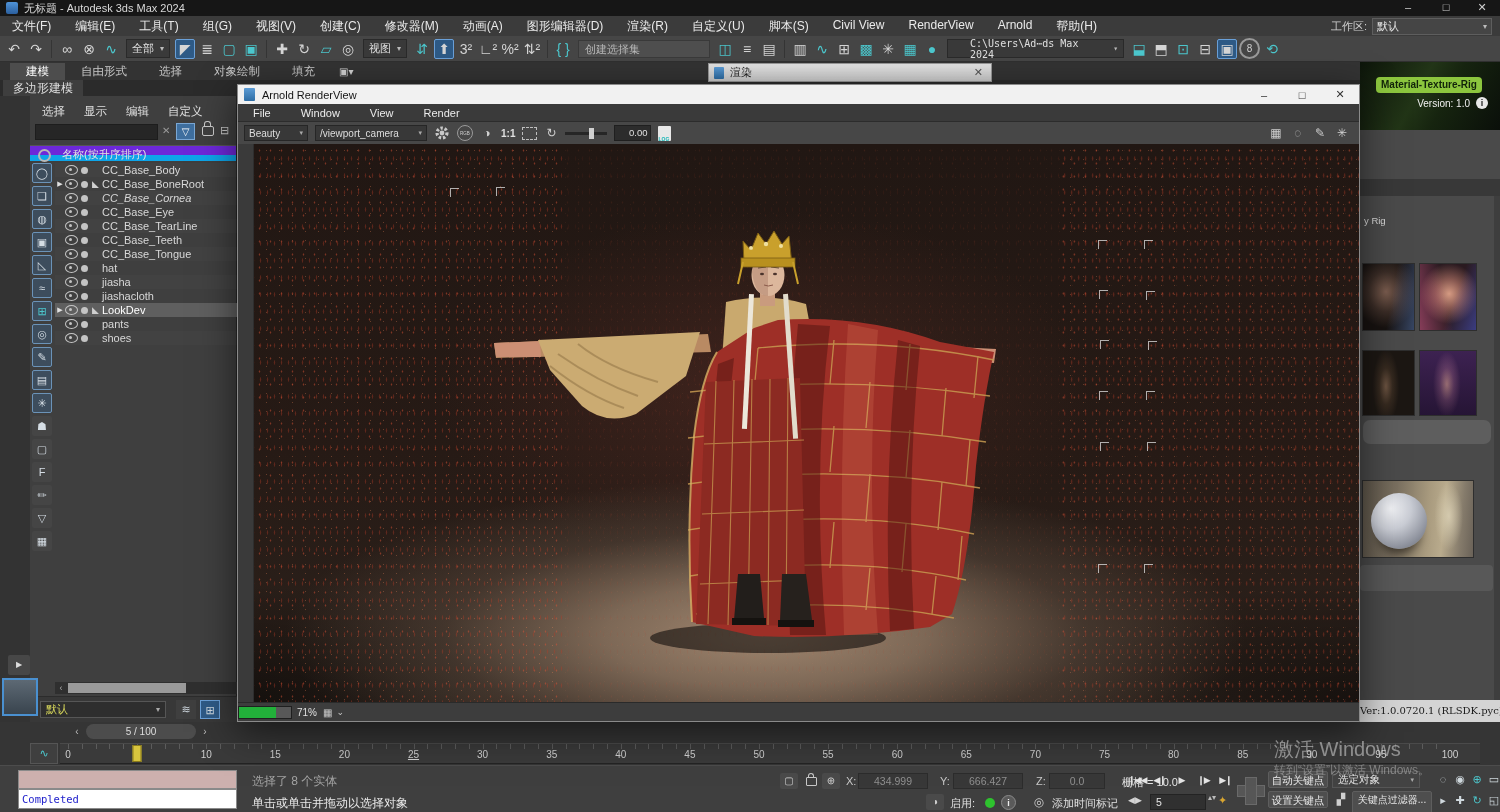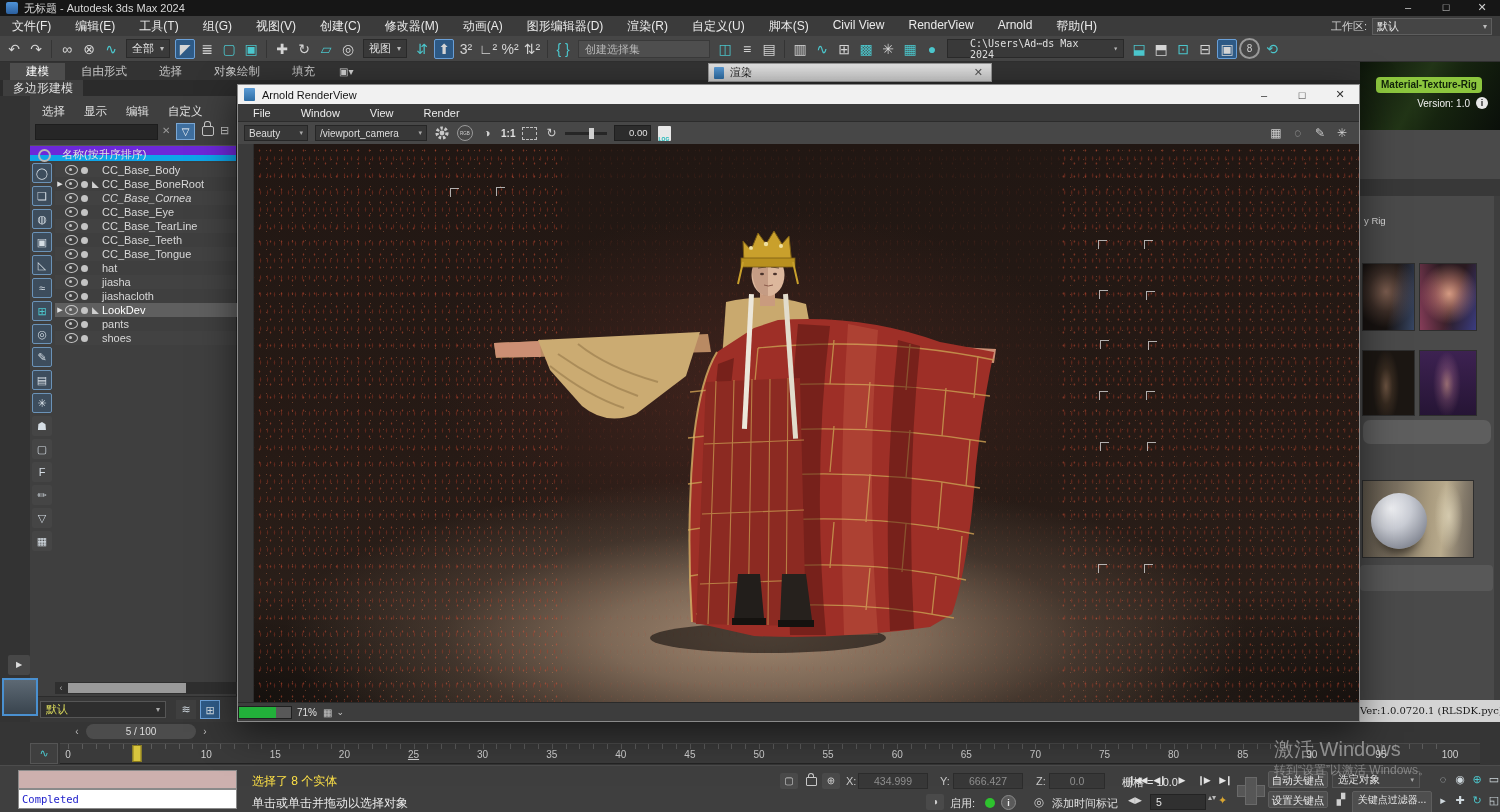--- a/index.html
+++ b/index.html
@@ -189,21 +189,21 @@
   #tl-inner::before{content:'';position:absolute;left:0;top:0;width:100%;height:5px;
       background:repeating-linear-gradient(90deg,#5c5c5c 0 1px,rgba(0,0,0,0) 1px 13.82px);}
   .tlb{position:absolute;top:5px;transform:translateX(-50%);font-size:10px;color:#cfcfcf;}
   #playhead{position:absolute;top:1px;width:9px;height:17px;background:#d8c53e;border:1px solid #8a7a1a;box-sizing:border-box;transform:translateX(-50%);}
 
   
   #statusbar{left:0;top:765px;width:1500px;height:47px;background:#3f3f3f;border-top:1px solid #4c4c4c;box-sizing:border-box;}
   #lst-pink{position:absolute;left:18px;top:4px;width:219px;height:19px;background:#cdb0ae;border:1px solid #8a8a8a;box-sizing:border-box;}
   #lst-white{position:absolute;left:18px;top:23px;width:219px;height:20px;background:#fff;border:1px solid #8a8a8a;box-sizing:border-box;
       font-family:"DejaVu Sans Mono",monospace;font-size:10.5px;color:#2222cc;line-height:18px;padding-left:3px;}
-  #sb-line1{position:absolute;left:252px;top:7px;font-size:12px;color:#fde047;}
+  #sb-line1{position:absolute;left:252px;top:7px;font-size:12px;color:#a3a3a3;}
   #sb-line2{position:absolute;left:252px;top:29px;font-size:12px;color:#eaeaea;}
   .sb-ic{position:absolute;width:18px;height:16px;background:#4a4a4a;border-radius:2px;color:#cfcfcf;font-size:10px;text-align:center;line-height:16px;}
   #sb-lock{position:absolute;left:806px;top:11px;width:9px;height:7px;border:1.5px solid #c8c8c8;border-radius:1px;}
   #sb-lock::before{content:'';position:absolute;top:-5px;left:1px;width:4px;height:4px;border:1.5px solid #c8c8c8;border-bottom:none;border-radius:3px 3px 0 0;}
   .coord-lab{position:absolute;top:9px;font-size:11px;color:#c8c8c8;}
   .coord-box{position:absolute;top:7px;height:16px;background:#383838;border:1px solid #2c2c2c;box-sizing:border-box;font-size:10.5px;color:#8f8f8f;text-align:center;line-height:14px;}
   #grid-text{position:absolute;left:1122px;top:9px;font-size:11px;color:#e5e5e5;}
   #en-ic1{left:926px;top:28px;}
   #en-label{position:absolute;left:950px;top:30px;font-size:11px;color:#e0e0e0;}
   #en-dot{position:absolute;left:985px;top:32px;width:10px;height:10px;border-radius:50%;background:#2ec22e;}

